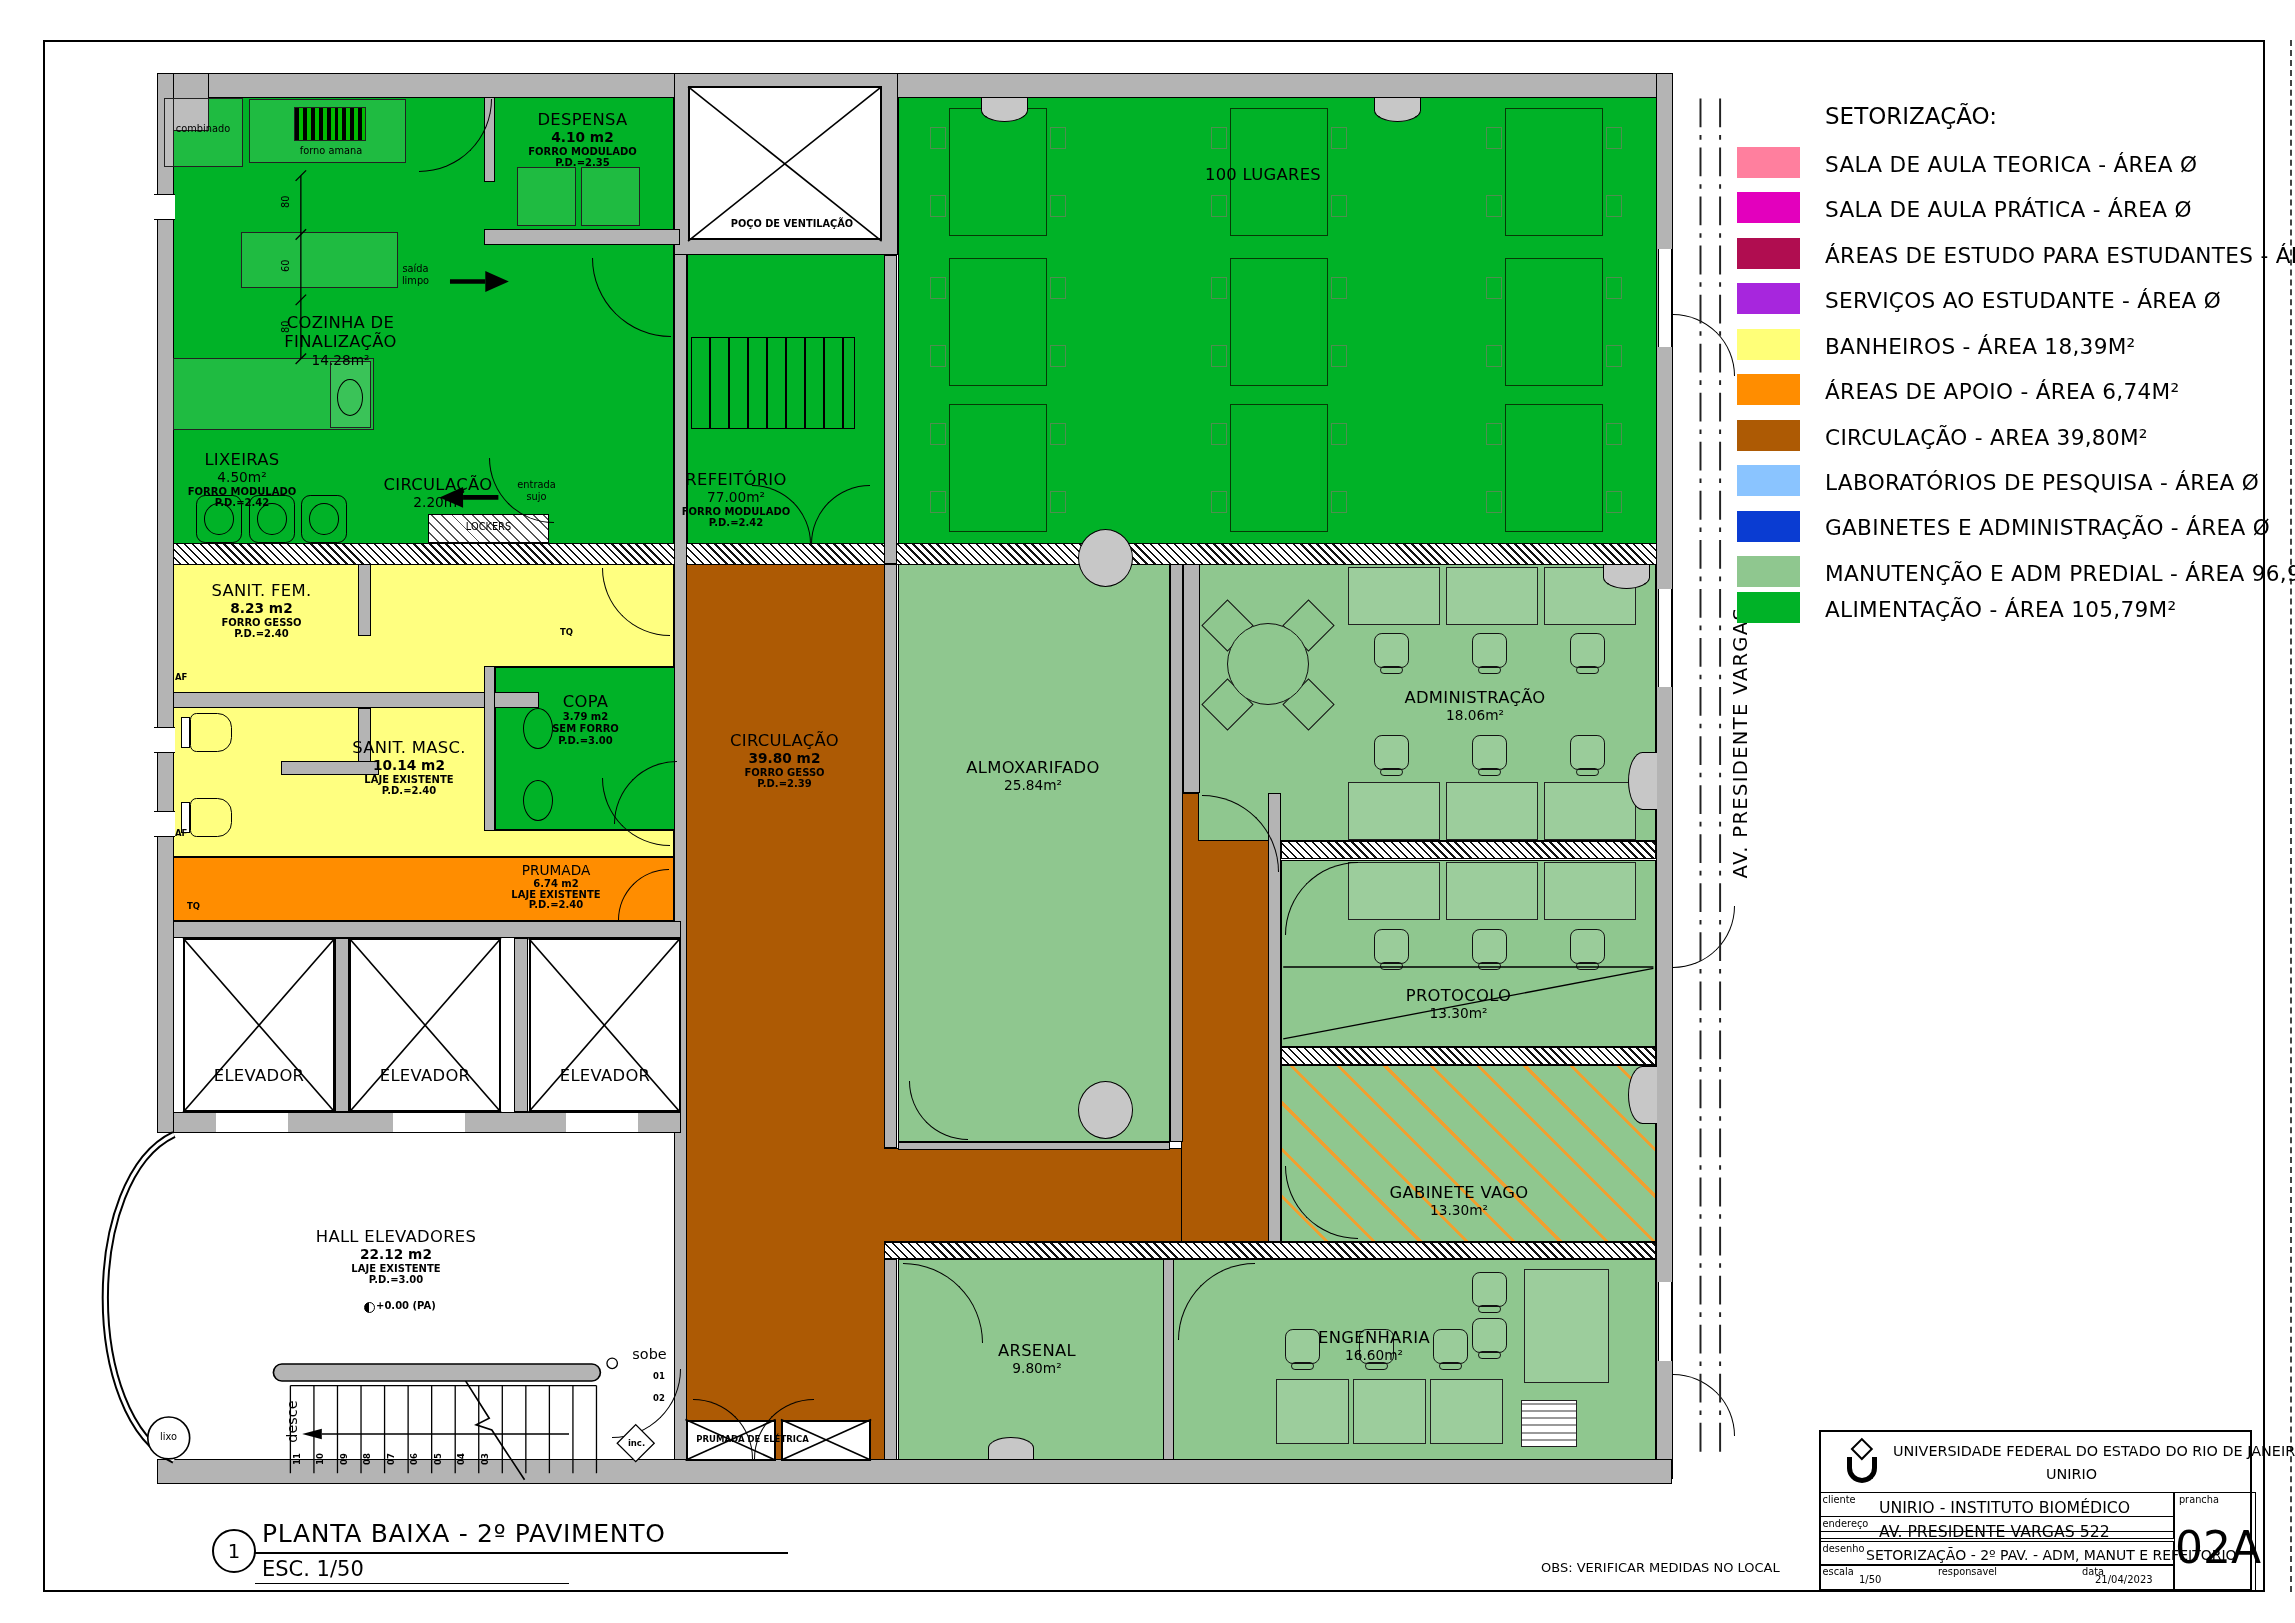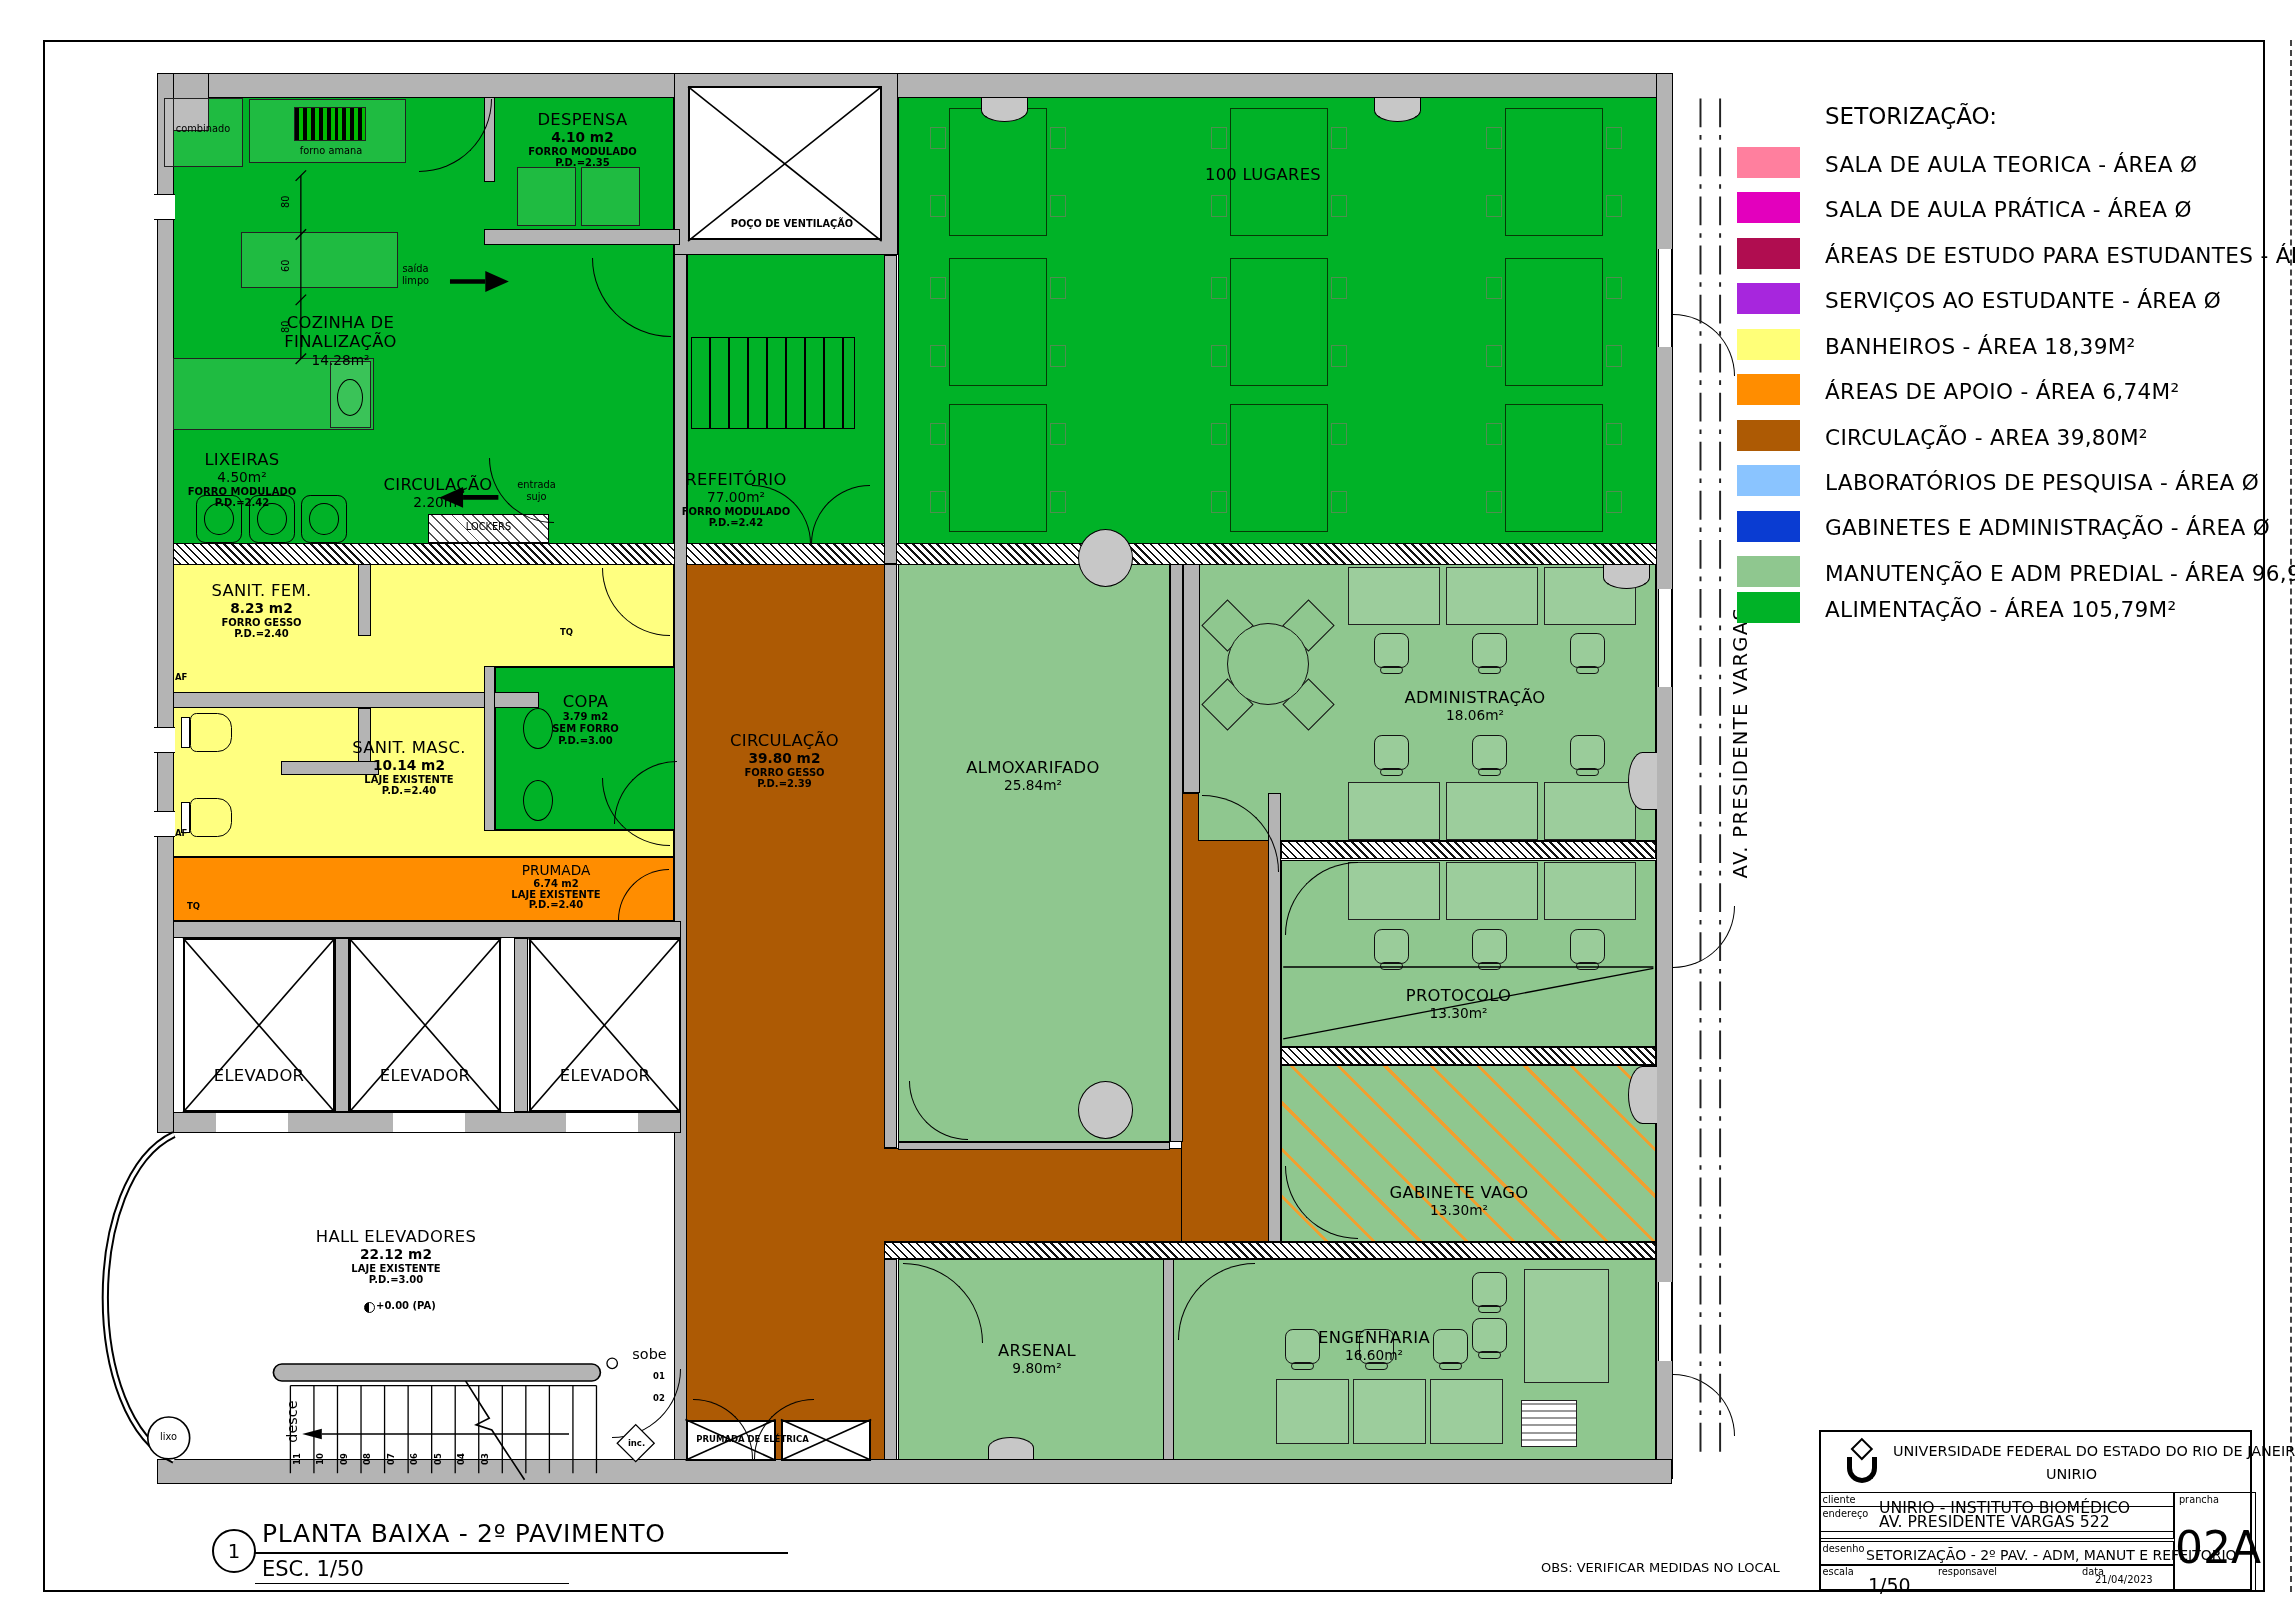--- a/index.html
+++ b/index.html
@@ -533,33 +533,33 @@
     <div style="position:absolute;left:7.9px;top:15.7px;width:30px;height:26px;border:5.2px solid #000;border-top:none;border-radius:0 0 15.7px 15.7px"></div>
   </div>
   <div class="tb-val" style="left:72px;top:10.5px;width:357px;text-align:center;font-size:14.4px">UNIVERSIDADE FEDERAL DO ESTADO DO RIO DE JANEIRO</div>
   <div class="tb-val" style="left:72px;top:34px;width:357px;text-align:center;font-size:14.4px">UNIRIO</div>
 
   <div class="tb-cell" style="left:-2px;top:60px;width:355px;height:40px">
     <span class="tb-small" style="left:2.6px;top:0.7px">cliente</span>
     <span class="tb-val" style="left:59px;top:5.2px;font-size:15.7px">UNIRIO - INSTITUTO BIOMÉDICO</span>
   </div>
 
-  <div class="tb-cell" style="left:-2px;top:74px;width:355px;height:33px">
+  <div class="tb-cell" style="left:-2px;top:84px;width:355px;height:23px">
     <span class="tb-small" style="left:2.6px;top:0.7px">endereço</span>
     <span class="tb-val" style="left:59px;top:4.6px;font-size:15.7px">AV. PRESIDENTE VARGAS 522</span>
   </div>
 
   <div class="tb-cell" style="left:-2px;top:109px;width:355px;height:25px">
     <span class="tb-small" style="left:2.6px;top:0.7px">desenho</span>
     <span class="tb-val" style="left:46px;top:5.2px;font-size:14px">SETORIZAÇÃO - 2º PAV. - ADM, MANUT E REFEITORIO</span>
   </div>
 
   <div class="tb-cell" style="left:-2px;top:132px;width:355px;height:27.5px">
     <span class="tb-small" style="left:2.6px;top:0.7px">escala</span>
-    <span class="tb-val" style="left:48px;top:8.5px;font-size:19px">1/50</span>
+    <span class="tb-val" style="left:39px;top:8.5px;font-size:10px">1/50</span>
     <span class="tb-small" style="left:118px;top:0.7px">responsavel</span>
     <span class="tb-small" style="left:262px;top:0.7px">data</span>
     <span class="tb-val" style="left:275px;top:8.5px;font-size:10px">21/04/2023</span>
   </div>
 
   <div class="tb-cell" style="left:353px;top:60px;width:82px;height:99px">
     <span class="tb-small" style="left:3.9px;top:1.3px">prancha</span>
     <span class="tb-val" style="left:0;top:29px;width:100%;text-align:center;font-size:44px">02A</span>
   </div>
 </div>

